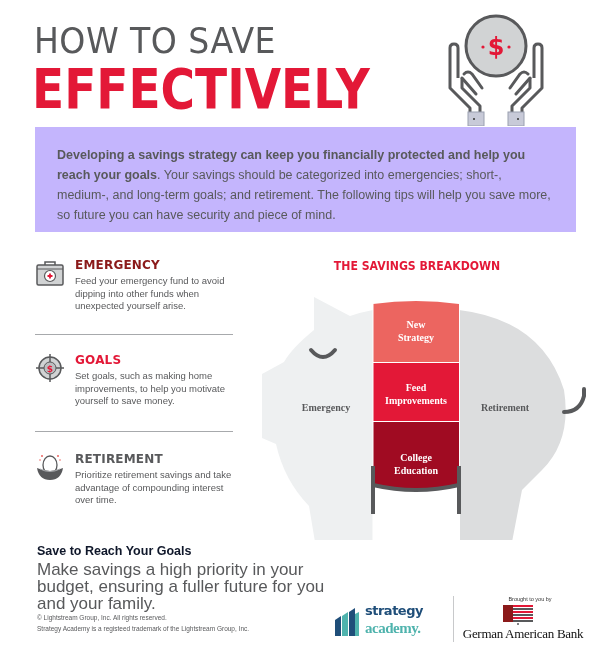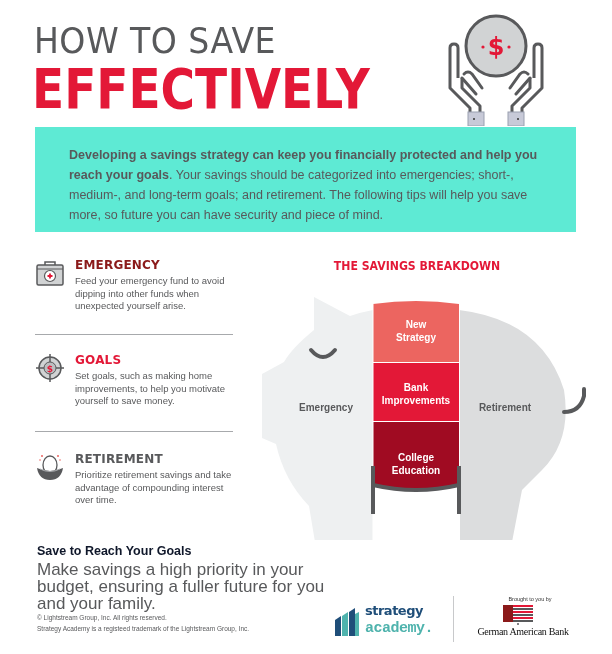--- a/index.html
+++ b/index.html
@@ -4,46 +4,46 @@
 <style>
   * { box-sizing: border-box; margin: 0; padding: 0; }
   html, body { width: 612px; height: 654px; background: #ffffff; overflow: hidden; }
   body { position: relative; font-family: "Liberation Sans", sans-serif; color: #58595b; }
 
   .title-line1 { position: absolute; left: 34px; top: 20px; font-size: 36px; font-weight: 400; color: #58595b; letter-spacing: 0.5px; font-family: "DejaVu Sans", sans-serif; transform: scaleX(0.92); transform-origin: left; }
   .title-line2 { position: absolute; left: 32px; top: 58px; font-size: 56px; font-weight: 700; color: #e31837; letter-spacing: 0px; font-family: "DejaVu Sans", sans-serif; transform: scaleX(0.84); transform-origin: left; line-height: 1.1; }
 
   .hero-icon { position: absolute; left: 440px; top: 8px; width: 110px; height: 118px; }
 
-  .intro { position: absolute; left: 35px; top: 127px; width: 541px; height: 105px; background: #5eead4; padding: 18px 20px 0 34px; font-size: 12.5px; line-height: 20px; color: #58595b; }
+  .intro { position: absolute; left: 35px; top: 127px; width: 541px; height: 105px; background: #c4b5fd; padding: 18px 20px 0 22px; font-size: 12.5px; line-height: 20px; color: #58595b; }
   .intro b { font-weight: 700; }
 
   .tip { position: absolute; left: 35px; width: 198px; }
   .tip .icon { position: absolute; left: 0; top: 0; width: 30px; height: 30px; }
   .tip h3 { position: absolute; left: 40px; top: 0; font-size: 12px; font-weight: 700; font-family: "DejaVu Sans", sans-serif; letter-spacing: 0.2px; }
   .tip p { position: absolute; left: 40px; top: 17px; width: 160px; font-size: 9.5px; line-height: 12.5px; color: #58595b; }
   .tip-divider { position: absolute; left: 35px; width: 198px; height: 1px; background: #a7a9ac; }
 
   .chart-title { position: absolute; left: 260px; top: 259px; width: 314px; text-align: center; font-size: 11.5px; font-weight: 700; color: #e31837; font-family: "DejaVu Sans", sans-serif; transform: scaleX(0.95); }
 
   .pig { position: absolute; left: 262px; top: 280px; width: 340px; height: 260px; }
-  .seg-label { position: absolute; font-size: 10px; font-weight: 700; text-align: center; line-height: 13px; font-family: Liberation Sans, sans-serif; }
+  .seg-label { position: absolute; font-size: 10px; font-weight: 700; text-align: center; line-height: 13px; font-family: Liberation Serif, serif; }
   .seg-label.light { color: #ffffff; }
   .seg-label.dark { color: #58595b; }
 
   .closing-head { position: absolute; left: 37px; top: 544px; font-size: 12.5px; font-weight: 700; color: #0f172a; }
   .closing-body { position: absolute; left: 37px; top: 561px; width: 300px; font-size: 17px; line-height: 17px; color: #58595b; }
 
   .legal { position: absolute; left: 37px; top: 612px; font-size: 6.5px; line-height: 11px; color: #58595b; }
   .sa-text1 { position: absolute; left: 365px; top: 603px; font-size: 13px; font-weight: 700; color: #1f4e79; font-family: "DejaVu Sans", sans-serif; letter-spacing: -0.5px; }
-  .sa-text2 { position: absolute; left: 365px; top: 620px; font-size: 15px; font-weight: 700; color: #4fb3ad; font-family: Liberation Mono, monospace; letter-spacing: -0.5px; }
+  .sa-text2 { position: absolute; left: 365px; top: 620px; font-size: 15px; font-weight: 700; color: #4fb3ad; font-family: Liberation Serif, serif; letter-spacing: -0.5px; }
   .logo-divider { position: absolute; left: 453px; top: 596px; width: 1px; height: 46px; background: #c8c9cb; }
   .brought { position: absolute; left: 480px; top: 596px; width: 100px; text-align: center; font-size: 5.5px; color: #333; }
   .gab-flag { position: absolute; left: 503px; top: 605px; width: 30px; height: 20px; }
-  .gab-name { position: absolute; left: 458px; top: 626px; width: 130px; text-align: center; font-size: 10px; font-family: "Liberation Serif", serif; color: #111; letter-spacing: -0.3px; }
+  .gab-name { position: absolute; left: 458px; top: 626px; width: 130px; text-align: center; font-size: 13px; font-family: "Liberation Serif", serif; color: #111; letter-spacing: -0.3px; }
 </style>
 </head>
 <body>
 
 <div class="title-line1">HOW TO SAVE</div>
 <div class="title-line2">EFFECTIVELY</div>
 
 <svg class="hero-icon" viewBox="0 0 110 118">
   <circle cx="56" cy="38" r="30" fill="#d1d3d4" stroke="#58595b" stroke-width="3"></circle>
   <text x="56" y="47" text-anchor="middle" font-size="24" font-weight="700" fill="#e31837" font-family="DejaVu Sans, sans-serif">$</text>
@@ -132,21 +132,21 @@
 
   <path d="M302 132 Q318 132 322 116 L322 109" fill="none" stroke="#58595b" stroke-width="4" stroke-linecap="round"></path>
 </svg>
 
 <div class="seg-label dark" style="left:286px; top:401px; width:80px;">Emergency</div>
 <div class="seg-label light" style="left:373px; top:318px; width:86px;">
   <div>New</div>
   <div>Strategy</div>
 </div>
 <div class="seg-label light" style="left:373px; top:381px; width:86px;">
-  <div>Bank</div>
+  <div>Feed</div>
   <div>Improvements</div>
 </div>
 <div class="seg-label light" style="left:373px; top:451px; width:86px;">
   <div>College</div>
   <div>Education</div>
 </div>
 <div class="seg-label dark" style="left:470px; top:401px; width:70px;">Retirement</div>
 
 <div class="closing-head">Save to Reach Your Goals</div>
 <div class="closing-body">Make savings a high priority in your budget, ensuring a fuller future for you and your family.</div>

